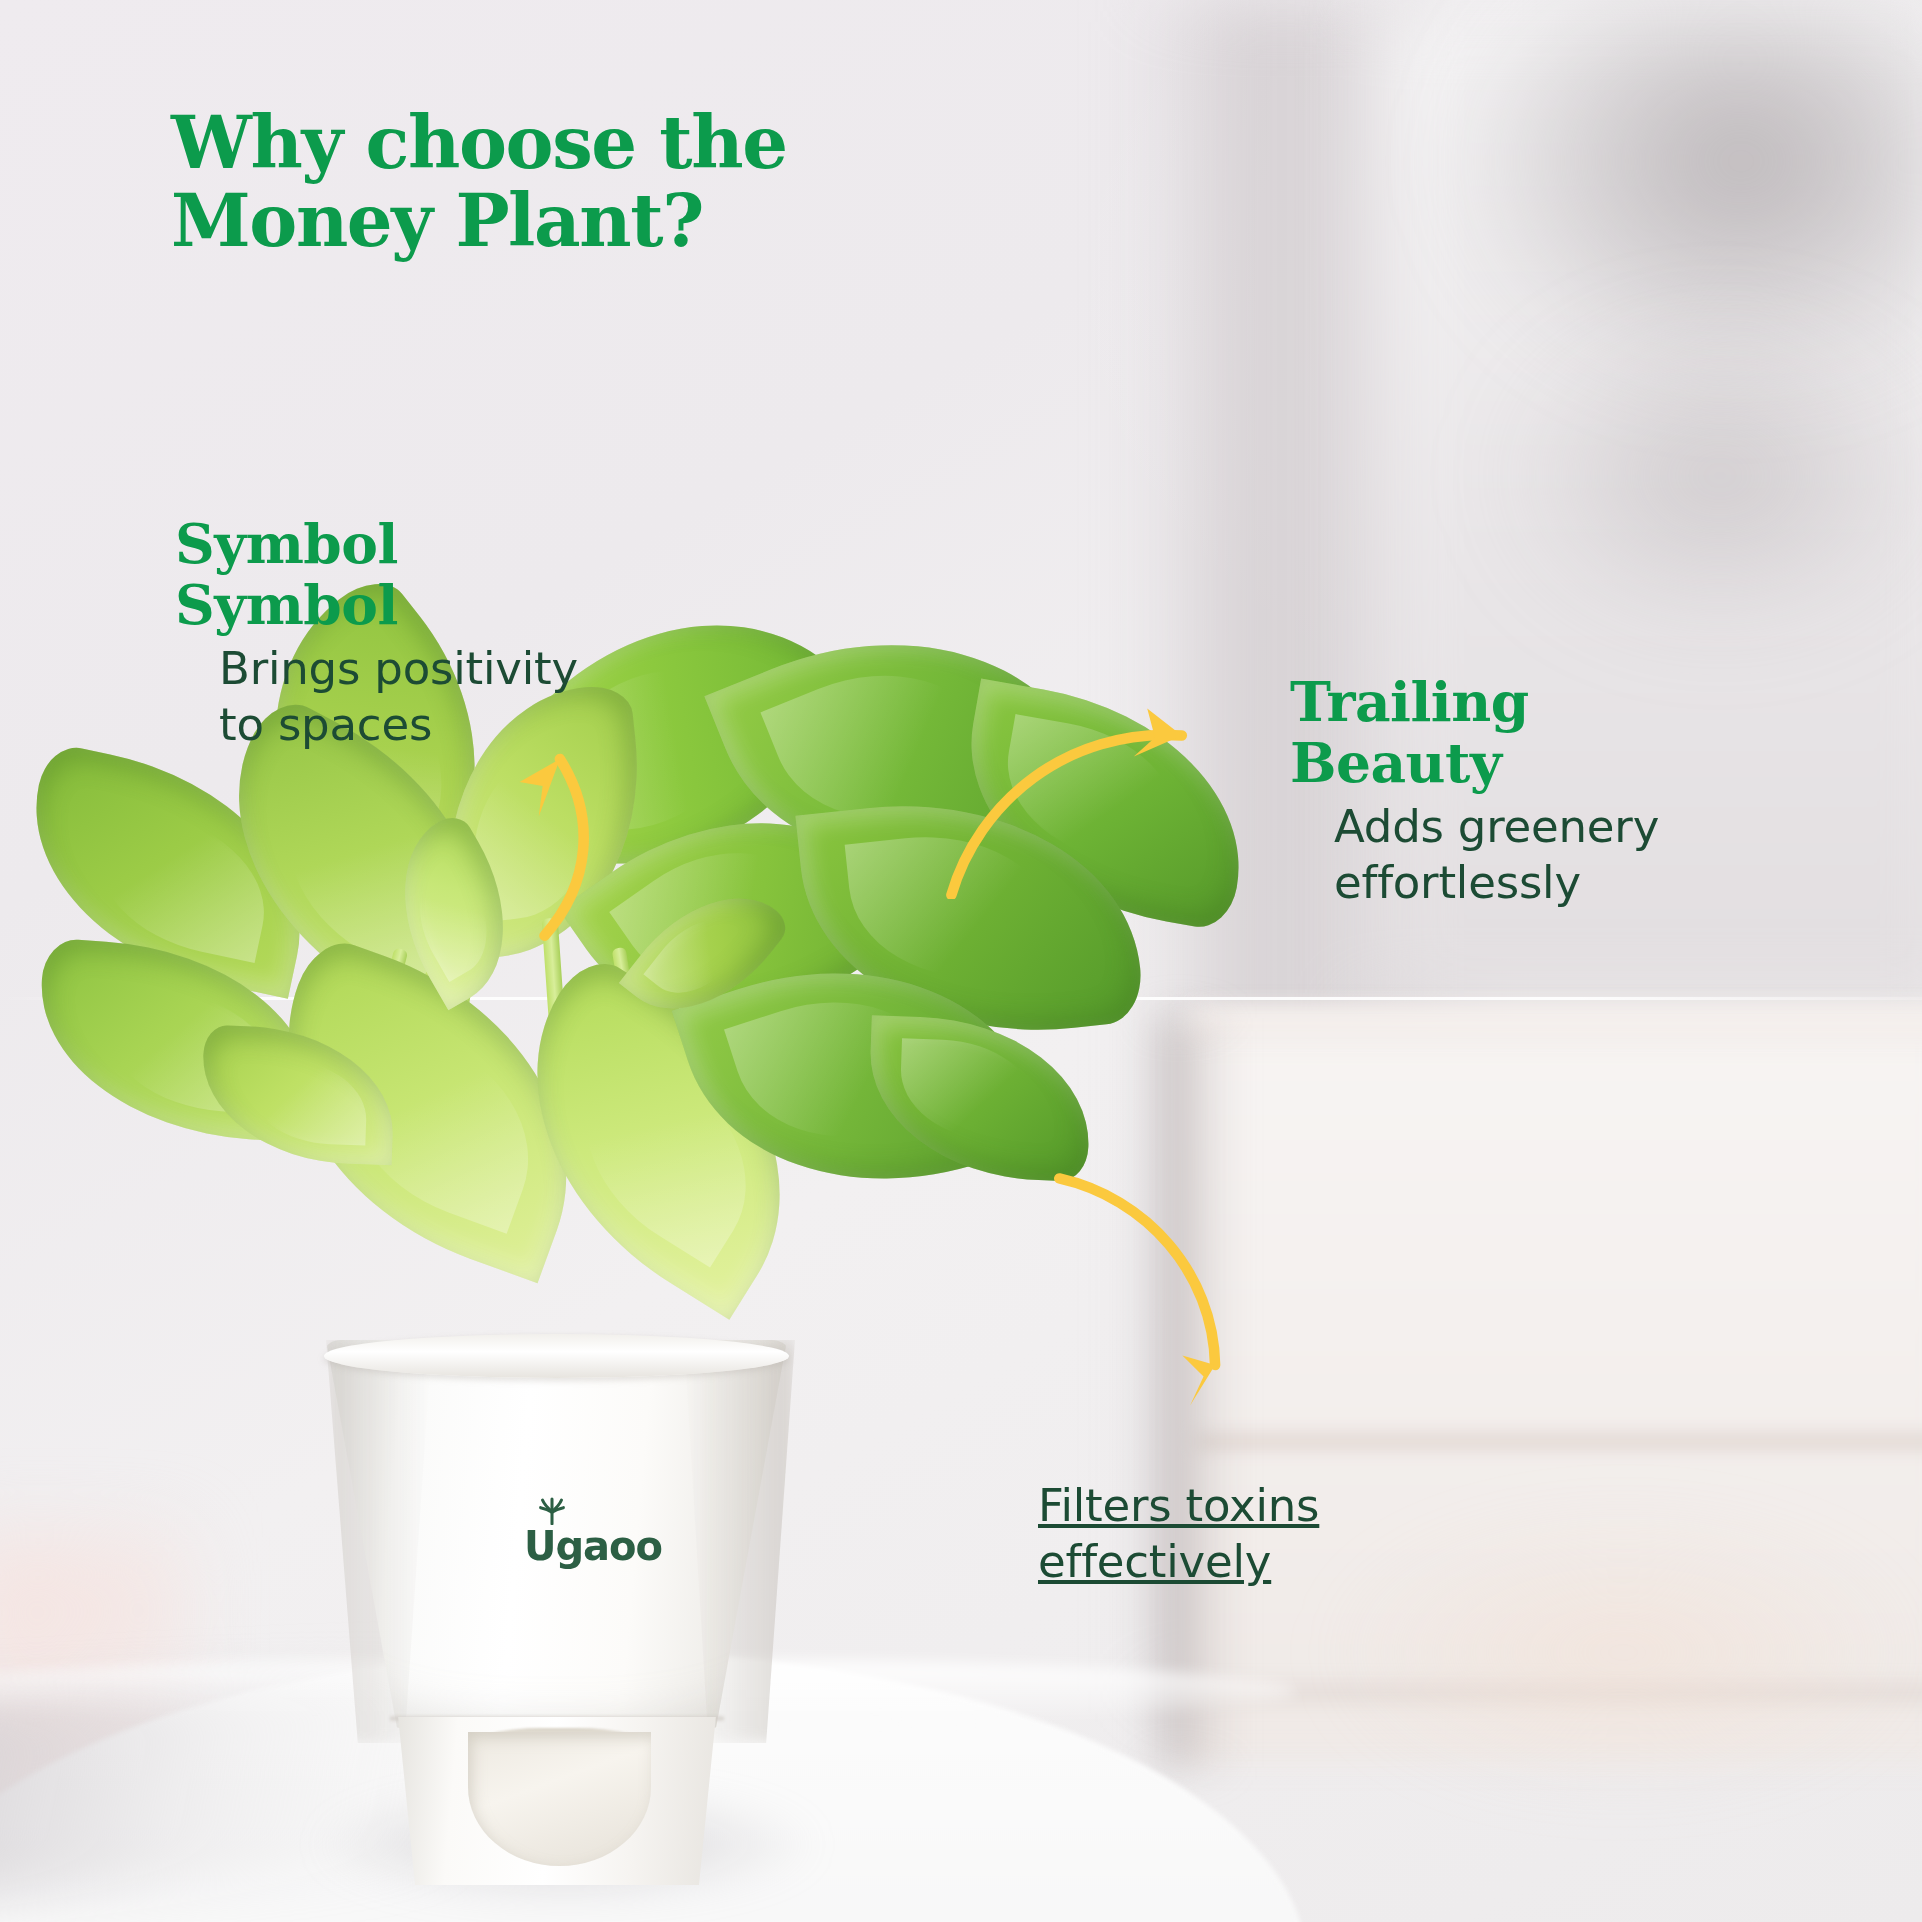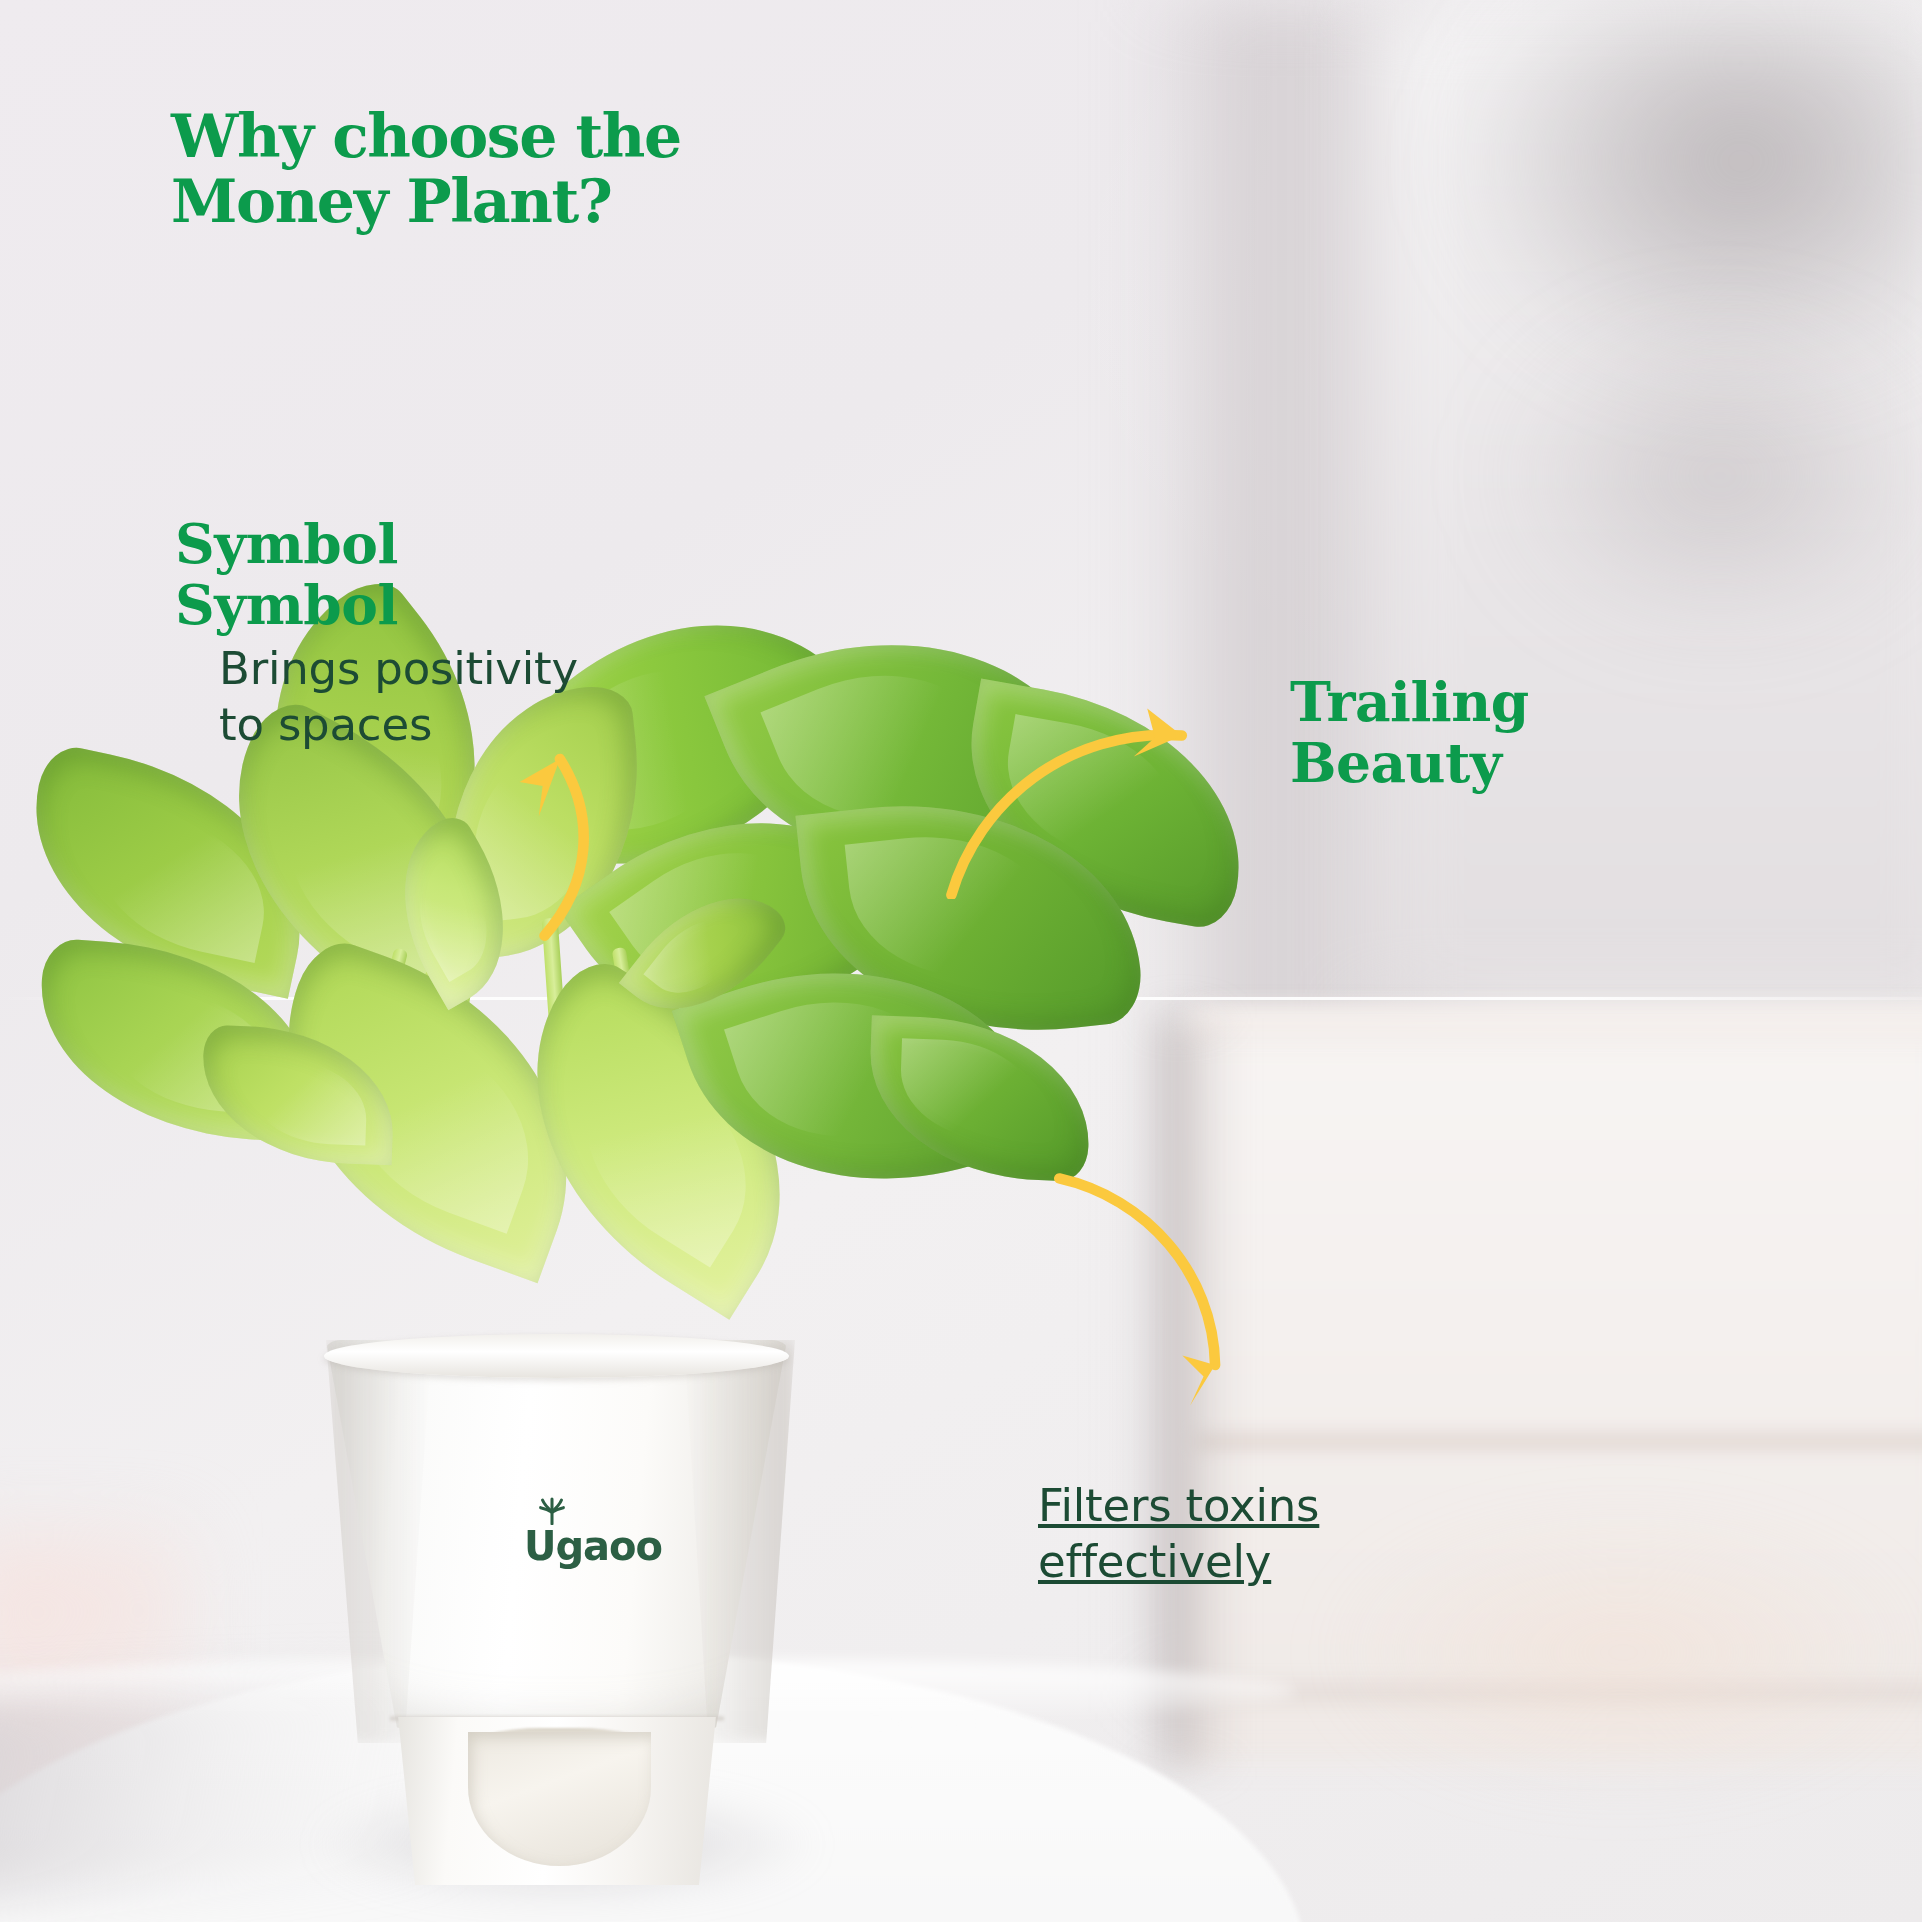--- a/index.html
+++ b/index.html
@@ -218,21 +218,21 @@
     font-weight:700;
   }
   .body-font {
     font-family:"DejaVu Sans", "Liberation Sans", sans-serif;
     font-weight:400;
   }
 
   #title {
     position:absolute; left:171px; top:104px;
     color:#0C9B4C;
-    font-size:60px;
+    font-size:72px;
     line-height:1.08;
     letter-spacing:-1.4px;
     white-space:pre-line;
   }
 
   .feature { position:absolute; }
   .feature h3 {
     color:#0C9B4C;
     font-size:55px;
     line-height:1.1;
@@ -372,20 +372,22 @@
 
   <div class="feature" id="feature-lucky">
     <h3 class="heading-font">Symbol Symbol</h3>
     <p class="body-font">Brings positivity
 to spaces</p>
   </div>
 
   <div class="feature" id="feature-trailing">
     <h3 class="heading-font">Trailing
 Beauty</h3>
+    <p class="body-font">Adds greenery
+effortlessly</p>
   </div>
 
   <div class="feature" id="feature-air">
     <p class="body-font">Filters toxins
 effectively</p>
   </div>
 
 </div>
 
 

